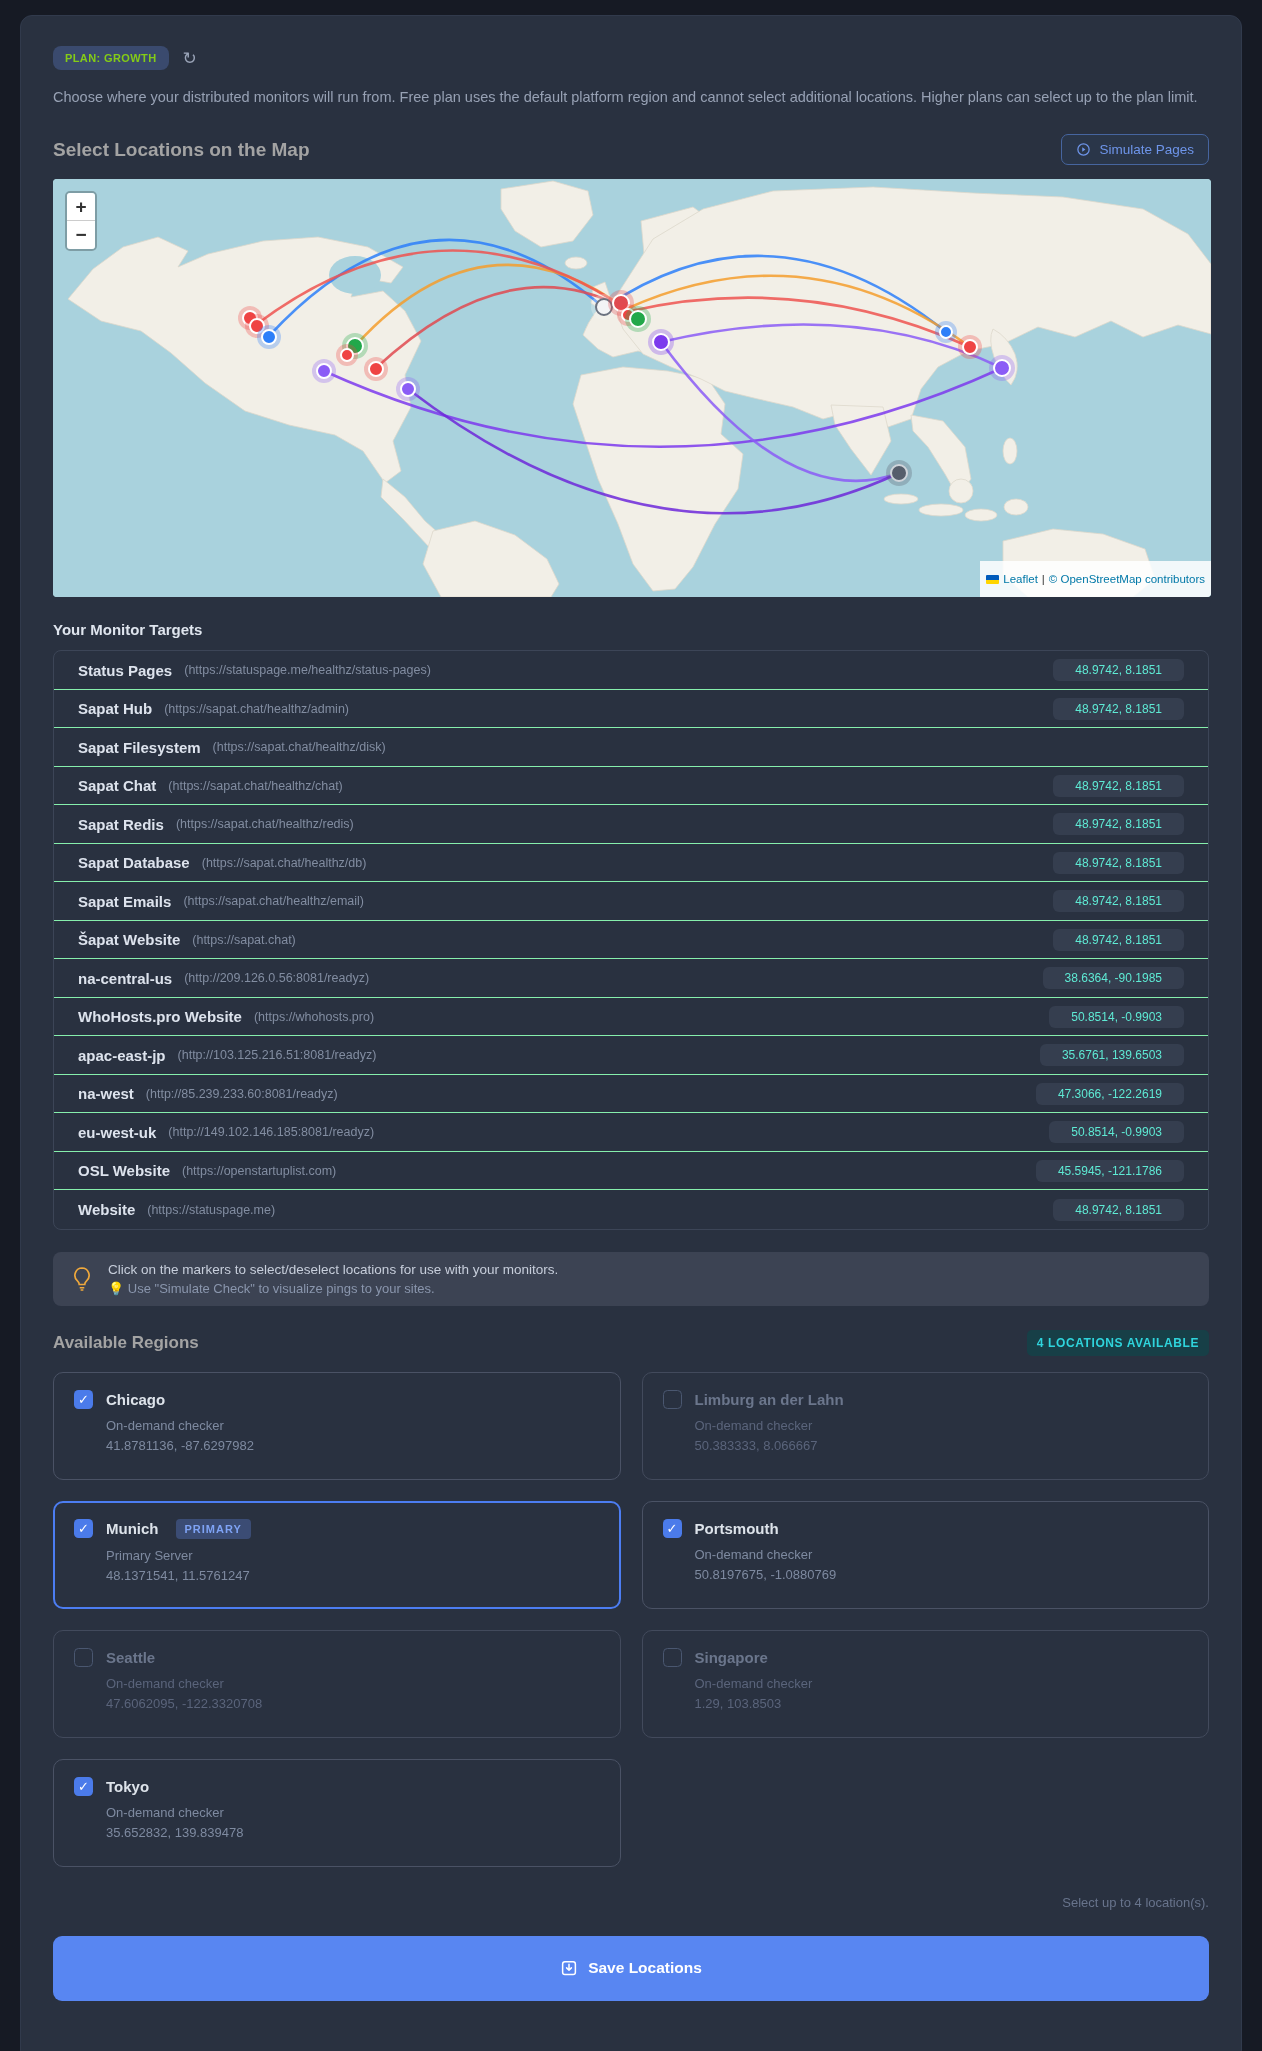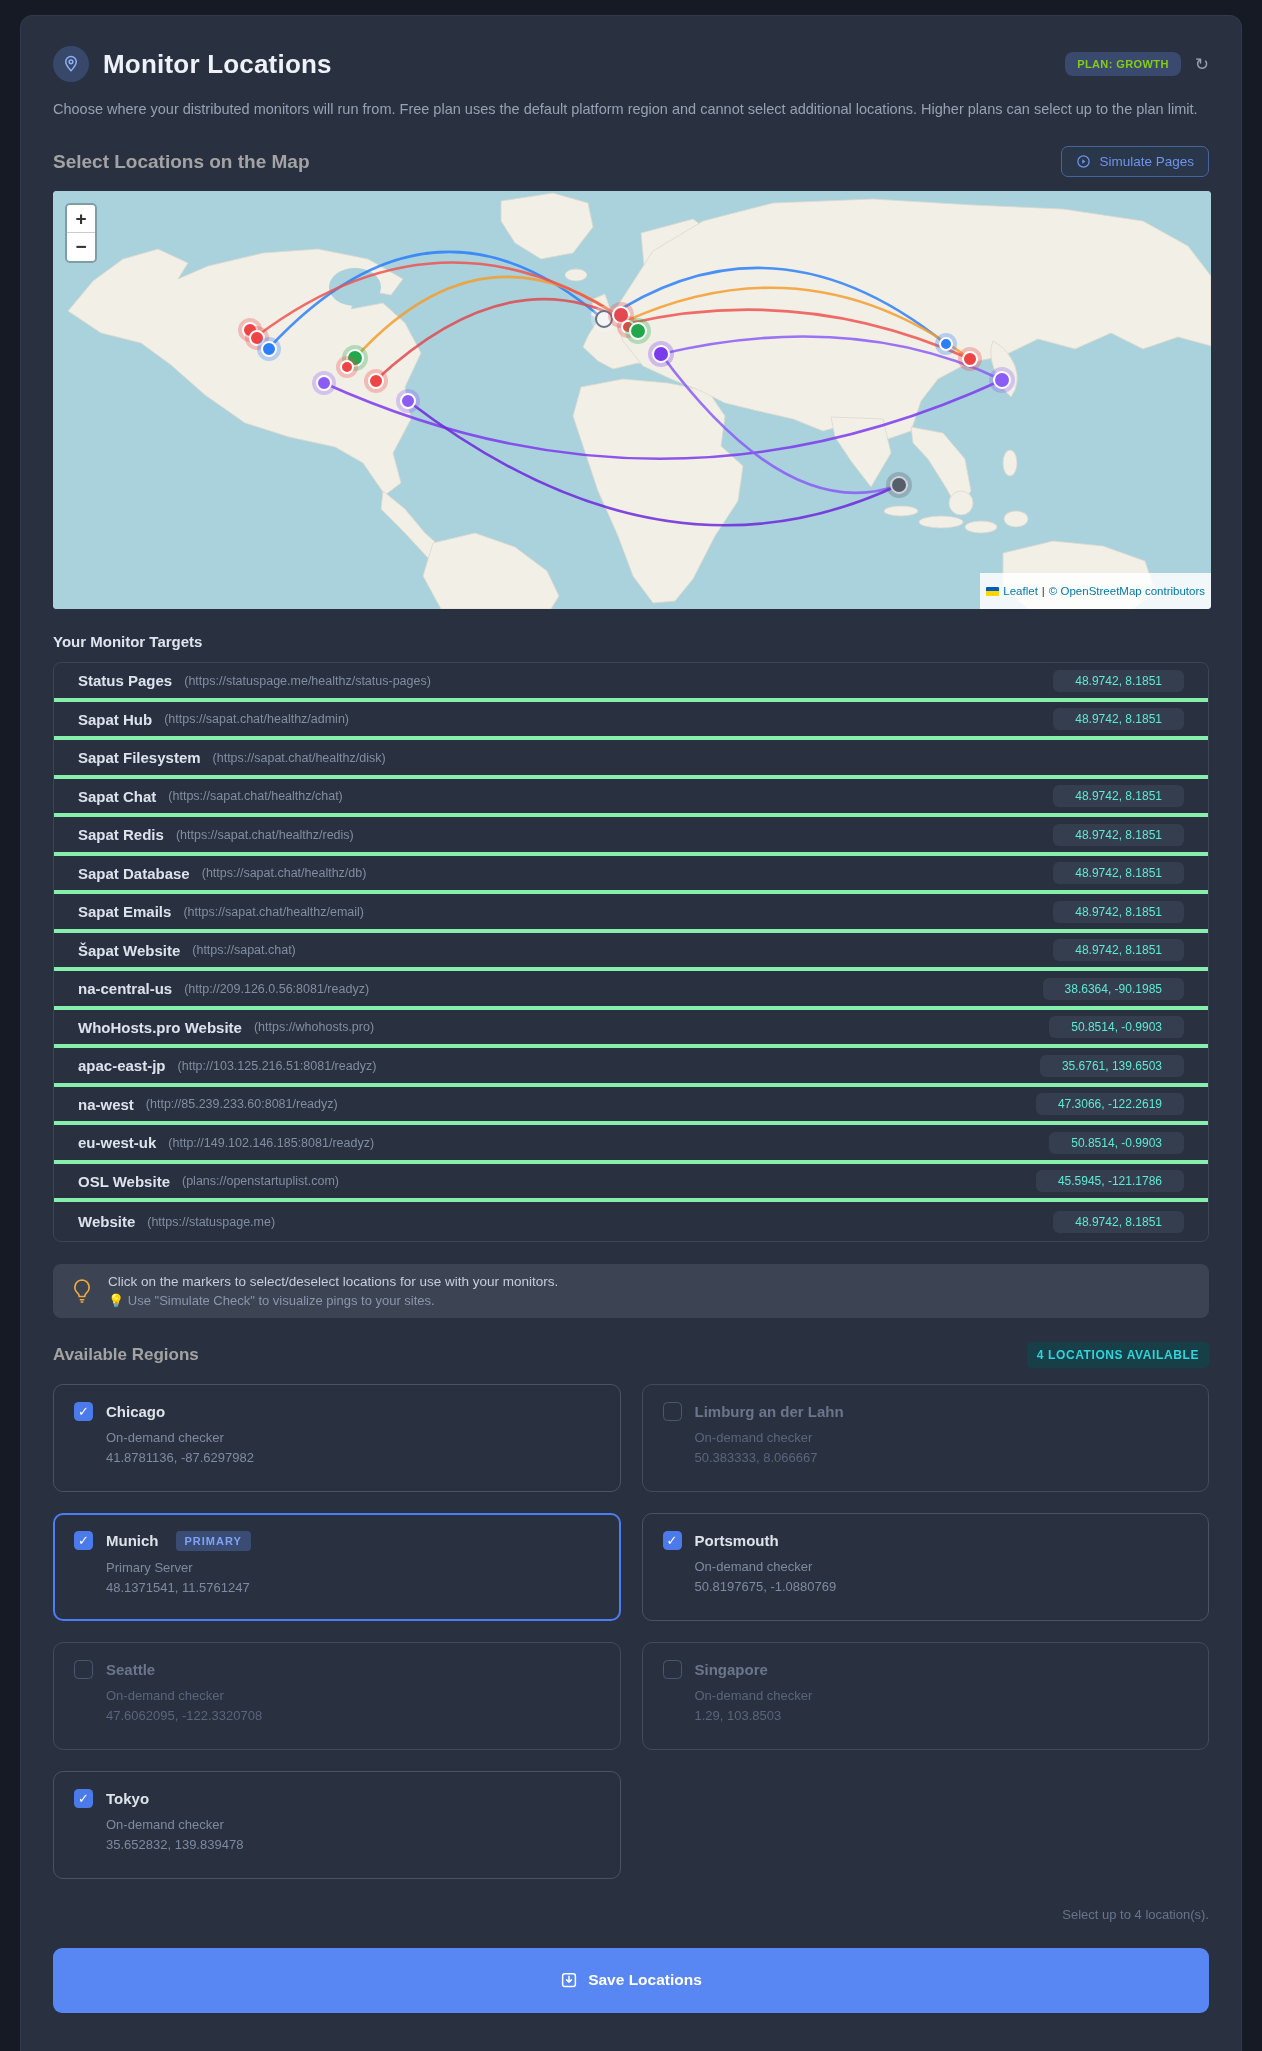--- a/index.html
+++ b/index.html
@@ -26,21 +26,21 @@
   .zoomctl { position:absolute; top:12px; left:12px; width:32px; border:2px solid rgba(0,0,0,0.25); border-radius:5px; overflow:hidden; z-index:5; }
   .zoomctl button { display:block; width:100%; height:28px; background:#fff; border:none; font-size:19px; font-weight:bold; color:#333; cursor:pointer; line-height:26px; }
   .zoomctl button:first-child { border-bottom:1px solid #ccc; }
   .attrib { position:absolute; right:0; bottom:0; background:rgba(255,255,255,0.85); font-size:11.5px; color:#333; padding:12px 6px; z-index:5; display:flex; align-items:center; gap:4px; }
   .attrib .lnk { color:#0078a8; }
   .flag { display:inline-block; width:13px; height:9px; background:linear-gradient(#005bbb 50%, #ffd500 50%); border-radius:1px; }
 
   
   .tgt-h { margin-top:24px; color:#dfe5ee; font-size:15px; font-weight:600; }
   .list { margin-top:12px; border:1px solid #3c4557; border-radius:8px; overflow:hidden; }
-  .row { display:flex; align-items:center; height:38.5px; padding:0 24px; border-bottom:4px solid #86efac; }
+  .row { display:flex; align-items:center; height:38.5px; padding:0 24px; border-bottom:1px solid #86efac; }
   .row:last-child { border-bottom:none; }
   .row .nm { color:#dde3ed; font-size:15px; font-weight:600; }
   .row .url { color:#828da1; font-size:12.5px; margin-left:12px; }
   .row .sp { flex:1; }
   .row .coord { background:#353e4f; color:#5eead4; font-size:12px; padding:4px 22px; border-radius:6px; }
 
   
   .tip { margin-top:22px; background:#3c4353; border-radius:8px; padding:10px 18px; display:flex; gap:15px; align-items:center; }
   .tip .l1 { color:#c7cedb; font-size:13.5px; }
   .tip .l2 { color:#8a96ad; font-size:13px; margin-top:4px; }
@@ -64,29 +64,20 @@
   .limit-note { margin-top:28px; color:#68748c; font-size:13px;text-align:right; }
 
   .save-btn { margin-top:26px; width:100%; height:65px; background:#5886f2; border:none; border-radius:9px; color:#fff; font-size:15.5px; font-weight:600; display:flex; align-items:center; justify-content:center; gap:10px; cursor:pointer; font-family:"Liberation Sans",sans-serif; }
 </style>
 </head>
 <body>
 
 <div class="panel">
 
   <div class="hdr">
-    <div class="hdr-left">
-      <div class="pin-circle">
-        <svg width="18" height="18" viewBox="0 0 24 24" fill="none" stroke="#8fb0f2" stroke-width="2">
-          <path d="M12 21s-7-7.6-7-12a7 7 0 0 1 14 0c0 4.4-7 12-7 12z"></path>
-            <circle cx="12" cy="9" r="2.5"></circle>
-        </svg>
-      </div>
-      <div class="title">Monitor Locations</div>
-    </div>
     <div class="plan-pill">PLAN: GROWTH</div>
     <div class="refresh">↻</div>
   </div>
 
   <div class="desc">Choose where your distributed monitors will run from. Free plan uses the default platform region and cannot select additional locations. Higher plans can select up to the plan limit.</div>
 
   <div class="sec-row">
     <div class="sec-h">Select Locations on the Map</div>
     <button class="sim-btn">
       <svg width="15" height="15" viewBox="0 0 24 24" fill="none" stroke="#6e95ea" stroke-width="2">
@@ -259,21 +250,21 @@
         <span class="coord">47.3066, -122.2619</span>
       </div>
       <div class="row">
         <span class="nm">eu-west-uk</span>
         <span class="url">(http://149.102.146.185:8081/readyz)</span>
         <span class="sp"></span>
         <span class="coord">50.8514, -0.9903</span>
       </div>
       <div class="row">
         <span class="nm">OSL Website</span>
-        <span class="url">(plans://openstartuplist.com)</span>
+        <span class="url">(https://openstartuplist.com)</span>
         <span class="sp"></span>
         <span class="coord">45.5945, -121.1786</span>
       </div>
       <div class="row">
         <span class="nm">Website</span>
         <span class="url">(https://statuspage.me)</span>
         <span class="sp"></span>
         <span class="coord">48.9742, 8.1851</span>
       </div>
     </div>

